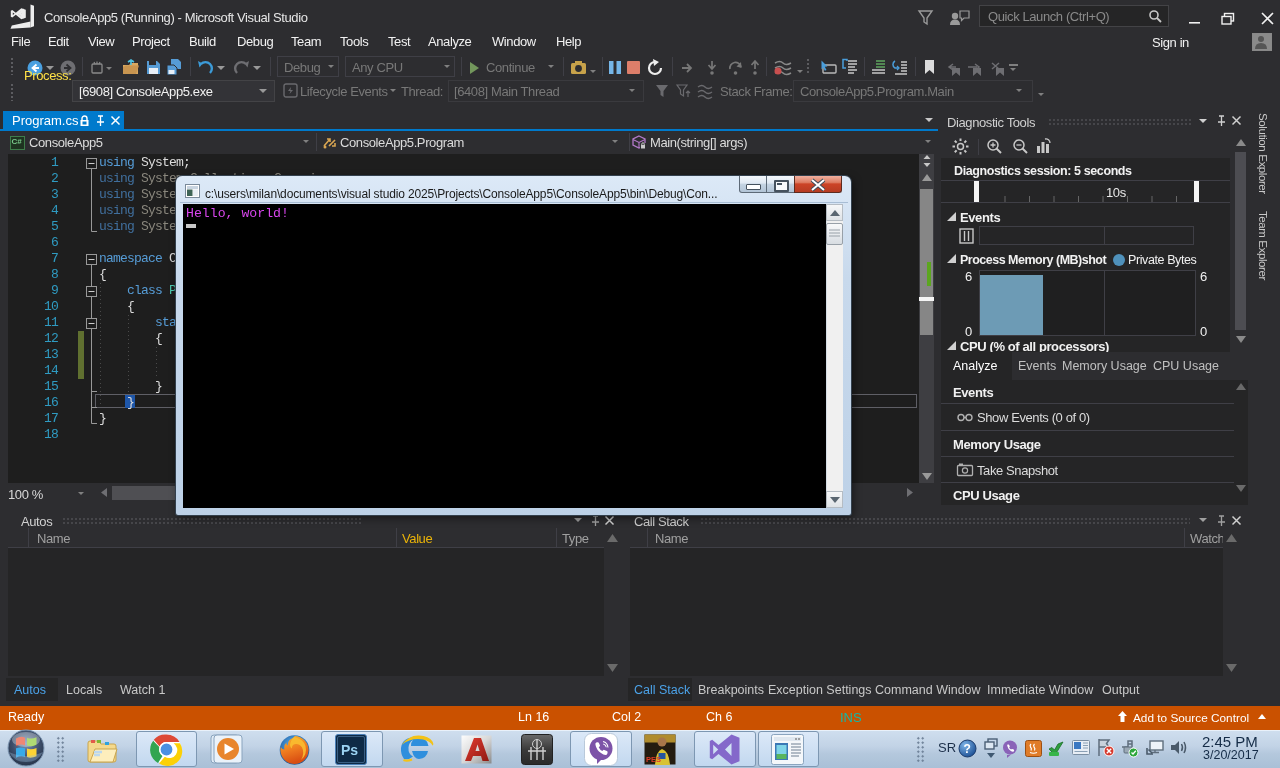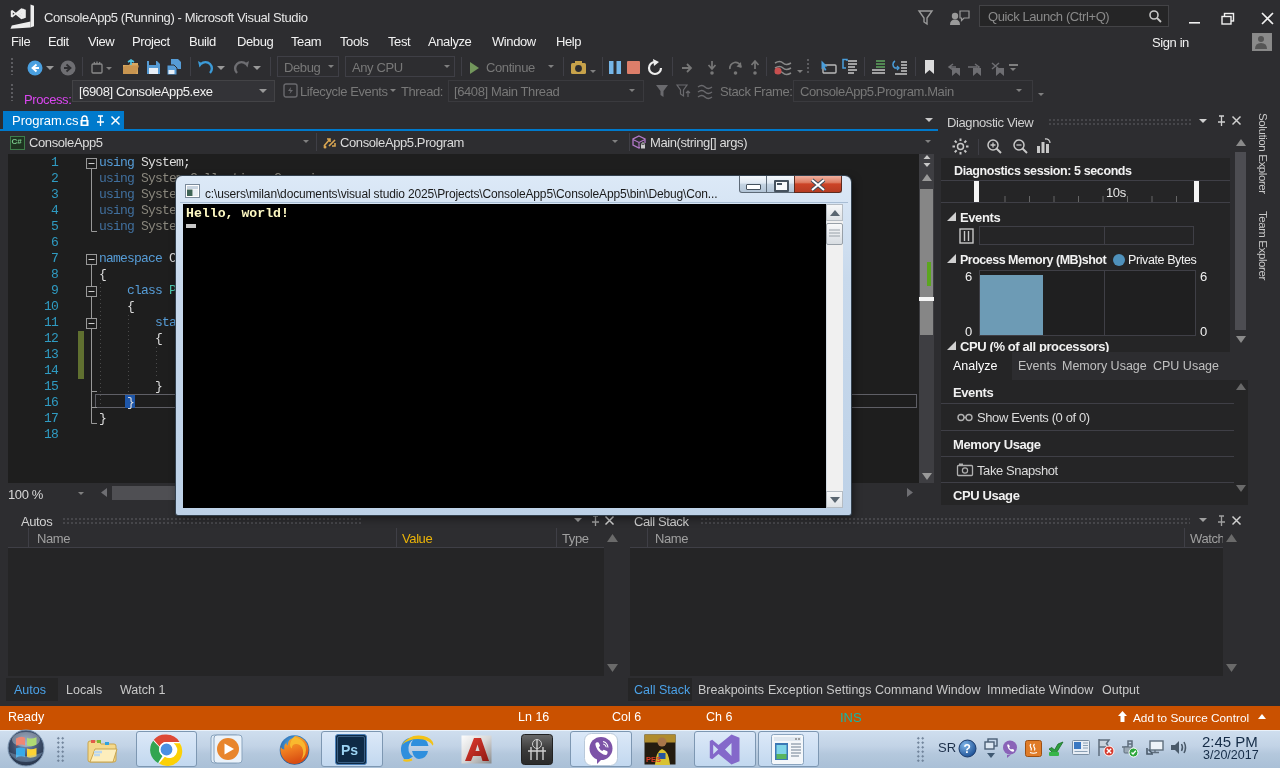--- a/index.html
+++ b/index.html
@@ -206,21 +206,21 @@
     <path d="M8 5 L12 8 L8 11 M1 8 H10" stroke="#6e6e72" stroke-width="1.5" fill="none"></path>
   </svg>
 <svg class="ico" style="left:990px;top:59px" width="14" height="17">
     <path d="M6 9 H14 V17 L10 13.5 L6 17 Z" fill="#6e6e72"></path>
     <path d="M2 4 L9 10 M9 4 L2 10" stroke="#6e6e72" stroke-width="1.5" fill="none"></path>
   </svg>
 <div class="car2" style="left:1010px;top:68px"></div>
 <div class="a" style="left:1009px;top:64px;width:9px;height:1.5px;background:#808080"></div>
 
 <div class="grip" style="left:10px;top:83px;height:18px"></div>
-<div class="a f13" style="left:24px;top:92px;color:#d946ef">Process:</div>
+<div class="a f13" style="left:24px;top:68px;color:#fde047">Process:</div>
 <div class="ddbox" style="left:72px;top:80px;width:203px;height:22px"></div>
 <div class="a f13" style="left:79px;top:84px;color:#f1f1f1">[6908] ConsoleApp5.exe</div>
 <div class="car" style="left:259px;top:89px"></div>
 
 <svg class="ico" style="left:283px;top:83px" width="15" height="15">
     <rect x="1" y="1" width="13" height="13" rx="2" fill="none" stroke="#6a6a6e" stroke-width="1.4"></rect>
     <path d="M8 4 L5 8 H7.5 L6.5 11 L10 7 H7.5 Z" fill="#6a6a6e"></path>
   </svg>
 <div class="a f13 gr" style="left:300px;top:84px">Lifecycle Events</div>
 <div class="car2" style="left:390px;top:89px"></div>
@@ -375,21 +375,21 @@
 <div class="car2" style="left:78px;top:492px"></div>
 <svg class="a" style="left:100px;top:487px" width="8" height="11">
     <path d="M7 1 L1 5.5 L7 10 Z" fill="#6e6e72"></path>
   </svg>
 <div class="a" style="left:112px;top:486px;width:728px;height:14px;background:#4f4f53"></div>
 <svg class="a" style="left:906px;top:487px" width="8" height="11">
     <path d="M1 1 L7 5.5 L1 10 Z" fill="#6e6e72"></path>
   </svg>
 
 <div class="a" style="left:941px;top:110px;width:307px;height:395px;background:#2d2d30"></div>
-<div class="a f13" style="left:947px;top:115px;color:#d0d0d0">Diagnostic View</div>
+<div class="a f13" style="left:947px;top:115px;color:#d0d0d0">Diagnostic Tools</div>
 <div class="dots" style="left:1048px;top:118px;width:145px"></div>
 <div class="car" style="left:1199px;top:119px;border-top-color:#d0d0d0"></div>
 <svg class="a" style="left:1215px;top:114px" width="12" height="13">
     <path d="M4 2 H9 M6.5 2 V8 M3 8 H10 M6.5 8 V12" stroke="#d0d0d0" stroke-width="1.3"></path>
   </svg>
 <svg class="a" style="left:1231px;top:115px" width="11" height="11">
     <path d="M1.5 1.5 L9.5 9.5 M9.5 1.5 L1.5 9.5" stroke="#d0d0d0" stroke-width="1.5"></path>
   </svg>
 
 <svg class="a" style="left:952px;top:138px" width="17" height="17">
@@ -577,21 +577,21 @@
 <div class="a" style="left:634px;top:683px;font-size:12.5px;color:#4ba2e8">Call Stack</div>
 <div class="a" style="left:698px;top:683px;font-size:12.5px;color:#c8c8c8">Breakpoints</div>
 <div class="a" style="left:768px;top:683px;font-size:12.5px;color:#c8c8c8">Exception Settings</div>
 <div class="a" style="left:875px;top:683px;font-size:12.5px;color:#c8c8c8">Command Window</div>
 <div class="a" style="left:987px;top:683px;font-size:12.5px;color:#c8c8c8">Immediate Window</div>
 <div class="a" style="left:1102px;top:683px;font-size:12.5px;color:#c8c8c8">Output</div>
 
 <div class="a" style="left:0;top:706px;width:1280px;height:24px;background:#ca5100"></div>
 <div class="a" style="left:8px;top:710px;font-size:12.5px;color:#fff">Ready</div>
 <div class="a" style="left:518px;top:710px;font-size:12.5px;color:#fff">Ln 16</div>
-<div class="a" style="left:612px;top:710px;font-size:12.5px;color:#fff">Col 6</div>
+<div class="a" style="left:612px;top:710px;font-size:12.5px;color:#fff">Col 2</div>
 <div class="a" style="left:706px;top:710px;font-size:12.5px;color:#fff">Ch 6</div>
 <div class="a" style="left:840px;top:710px;font-size:13px;color:#14b8a6">INS</div>
 <svg class="a" style="left:1117px;top:710px" width="11" height="13">
     <path d="M5.5 1 L10 6 H7.5 V12 H3.5 V6 H1 Z" fill="#fff"></path>
   </svg>
 <div class="a" style="left:1133px;top:711px;font-size:11.8px;color:#fff">Add to Source Control</div>
 <div class="a" style="left:1258px;top:714px;width:0;height:0;border-left:4px solid transparent;border-right:4px solid transparent;border-bottom:5px solid #fff"></div>
 
 <div class="a" style="left:0;top:730px;width:1280px;height:38px;background:linear-gradient(180deg,#cfdeee 0,#c2d3e6 40%,#b4c8dd 60%,#a9bfd6 100%);border-top:1px solid #e9f1fa"></div>
 
@@ -810,21 +810,21 @@
 <div class="a" style="left:746px;top:184px;width:13px;height:4px;background:#fff;border:1px solid #46525e;border-radius:1px"></div>
 <div class="a" style="left:774px;top:180px;width:11px;height:8px;background:#f8fafc;border:2px solid #46525e;border-radius:1px"></div>
 <div class="a" style="left:777px;top:183px;width:5px;height:2px;background:#46525e"></div>
 <svg class="a" style="left:810px;top:179px" width="16" height="12">
     <path d="M2 1 L14 11 M14 1 L2 11" stroke="#3e4c5a" stroke-width="4"></path>
     <path d="M2 1 L14 11 M14 1 L2 11" stroke="#fff" stroke-width="2"></path>
   </svg>
 <div class="a" style="left:180px;top:202px;width:668px;height:1px;background:#a8bdd4"></div>
 
 <div class="a" style="left:183px;top:204px;width:643px;height:304px;background:#000"></div>
-<div class="a mono" style="left:186px;top:206px;font-size:13.2px;color:#fef9c3;font-weight:bold">Hello, world!</div>
+<div class="a mono" style="left:186px;top:206px;font-size:13.2px;color:#d946ef;font-weight:normal">Hello, world!</div>
 <div class="a" style="left:186px;top:224px;width:10px;height:4px;background:#c8c8c8"></div>
 
 <div class="a" style="left:826px;top:204px;width:17px;height:304px;background:#f0f0f0;border-left:1px solid #d5dde5;box-sizing:border-box"></div>
 <div class="a" style="left:826px;top:204px;width:17px;height:17px;background:linear-gradient(180deg,#f6f7f8,#dfe3e7);border:1px solid #b5bcc3;box-sizing:border-box"></div>
 <svg class="a" style="left:830px;top:210px" width="10" height="6">
     <path d="M5 0 L10 6 H0 Z" fill="#5a6671"></path>
   </svg>
 <div class="a" style="left:826px;top:223px;width:17px;height:22px;background:linear-gradient(180deg,#f8f9fa,#d8dde2);border:1px solid #98a0a8;border-radius:2px;box-sizing:border-box"></div>
 <svg class="a" style="left:829px;top:229px" width="11" height="9">
     <path d="M0 1 h11 M0 4 h11 M0 7 h11" stroke="#98a0a8" stroke-width="1"></path>

